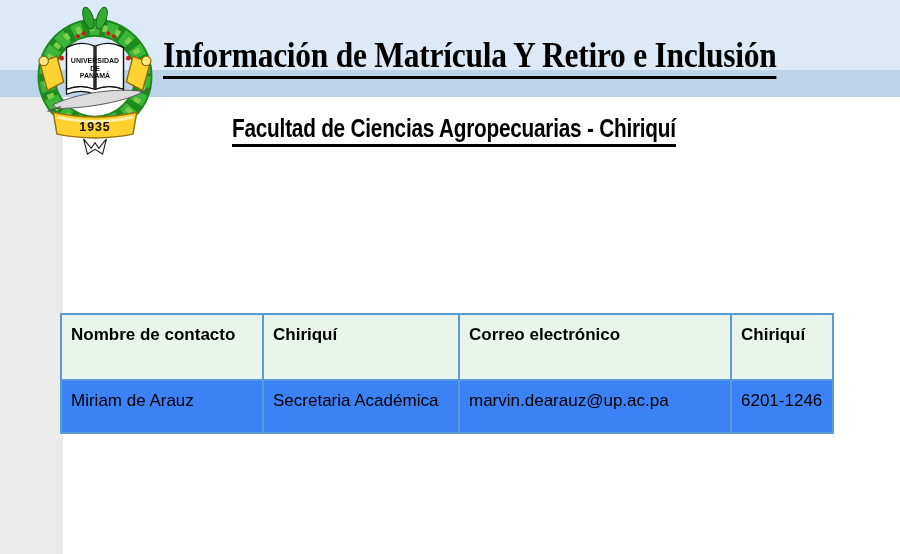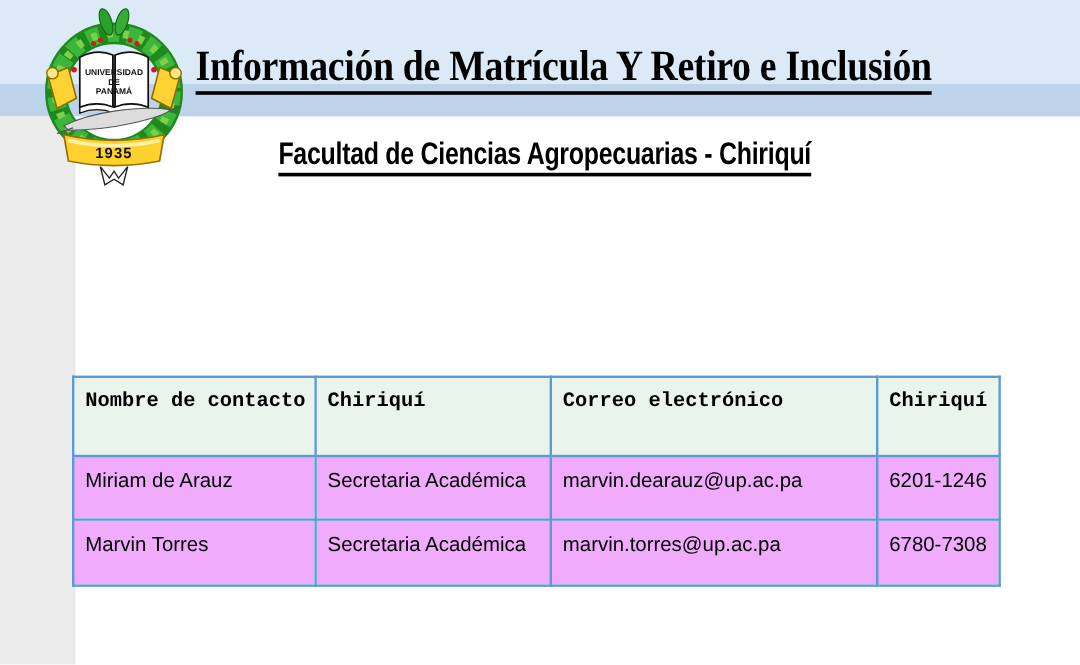--- a/index.html
+++ b/index.html
@@ -27,22 +27,22 @@
   }
   table.contacts{
     position:absolute;left:60px;top:313px;width:772px;
     border-collapse:collapse;table-layout:fixed;
     font-size:17px;
   }
   table.contacts th, table.contacts td{
     border:2px solid #5b9bd5;vertical-align:top;text-align:left;
     padding:10px 4px 6px 9px;overflow:hidden;white-space:nowrap;
   }
-  table.contacts th{background:#e9f5eb;font-weight:bold;height:66px;box-sizing:border-box;font-family:Liberation Mono, monospace;}
-  table.contacts td{background:#f0abfc;font-weight:normal;}
+  table.contacts th{background:#e9f5eb;font-weight:bold;height:66px;box-sizing:border-box;}
+  table.contacts td{background:#3b82f6;font-weight:normal;}
   tr.row-1 td{height:53px;box-sizing:border-box;}
   tr.row-2 td{height:55px;box-sizing:border-box;}
   .col-name{width:202px;} .col-section{width:196px;} .col-email{width:272px;} .col-phone{width:102px;}
 </style>
 </head>
 <body>
 
 <div class="stage">
 
   <div class="band-top"></div>
@@ -121,22 +121,16 @@
         <th>Chiriquí</th>
       </tr>
     </thead>
     <tbody>
       <tr class="row-1">
         <td>Miriam de Arauz</td>
         <td>Secretaria Académica</td>
         <td>marvin.dearauz@up.ac.pa</td>
         <td>6201-1246</td>
       </tr>
-      <tr class="row-2">
-        <td>Marvin Torres</td>
-        <td>Secretaria Académica</td>
-        <td>marvin.torres@up.ac.pa</td>
-        <td>6780-7308</td>
-      </tr>
     </tbody>
   </table>
 
 </div>
 
 </body></html>

